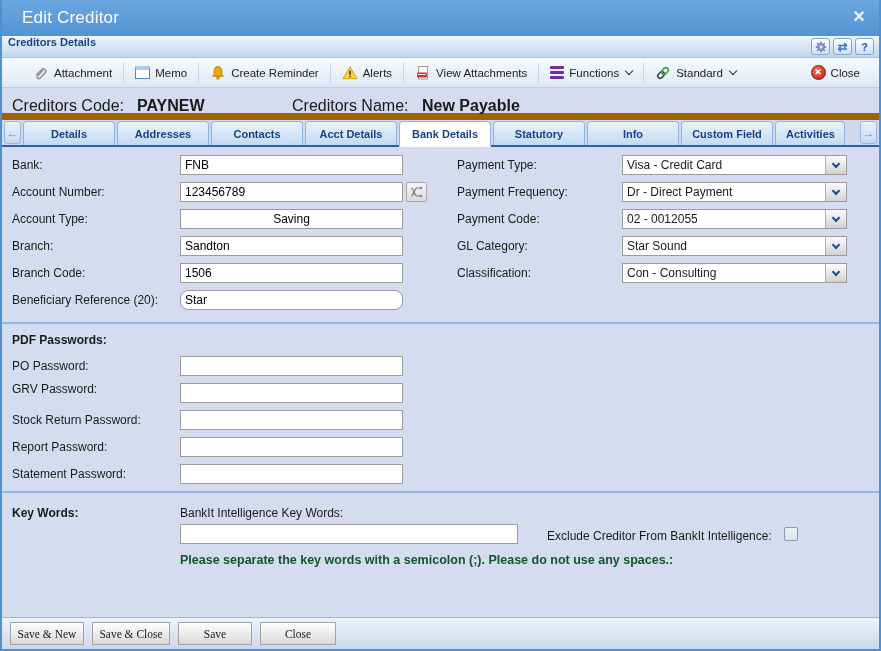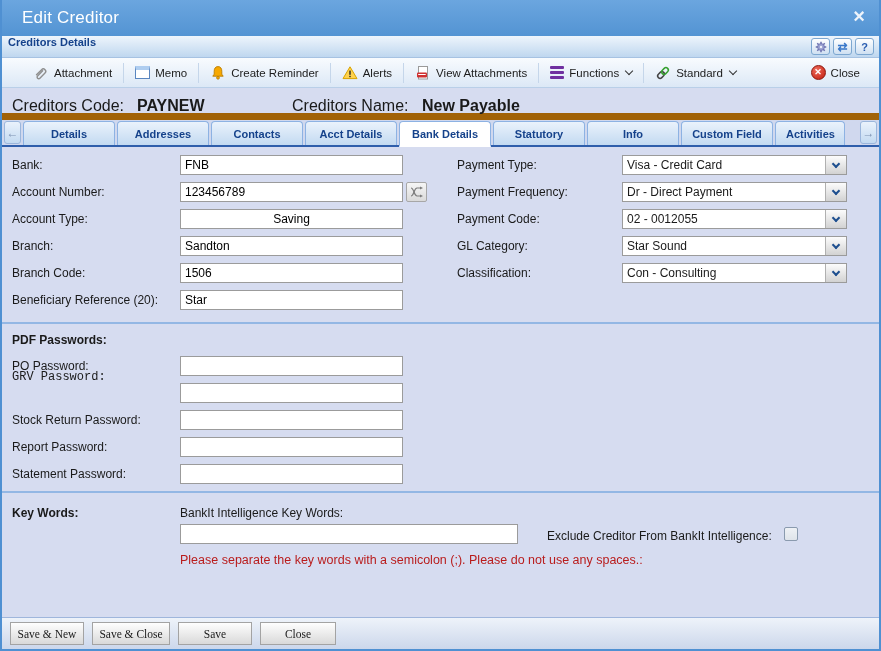--- a/index.html
+++ b/index.html
@@ -72,21 +72,21 @@
     display:flex; align-items:center; cursor:pointer; }
   .dd .val{ flex:1; padding-left:4px; font-size:12px; overflow:hidden; white-space:nowrap; }
   .dd .btn{ width:21px; height:18px; background:linear-gradient(#fcfcfc,#d2d2d2);
     border-left:1px solid #b0b0b0; display:flex; align-items:center; justify-content:center; }
   .chev{ width:6px; height:6px; border-right:2px solid #1e4f8f; border-bottom:2px solid #1e4f8f;
     transform:rotate(45deg); margin-top:-3px; }
   .lookup{ position:absolute; width:21px; height:20px; border:1px solid #a7a7a7; border-radius:2px;
     background:linear-gradient(#f6f6f6,#dadada); display:flex; align-items:center; justify-content:center; cursor:pointer; }
   .chk{ position:absolute; width:14px; height:14px; border:1px solid #8a9aae; border-radius:2px;
     background:linear-gradient(#eef1f5,#dfe4ea); cursor:pointer; }
-  .warn{ position:absolute; color:#b91c1c; font-weight:normal; font-size:12.5px; white-space:nowrap; }
+  .warn{ position:absolute; color:#14532d; font-weight:bold; font-size:12.5px; white-space:nowrap; }
 
   
   .footer{ position:absolute; left:0; top:617px; width:877px; height:32px;
     background:linear-gradient(#eef3fa,#ccd7eb); border-top:1px solid #9fb6dc;
     display:flex; align-items:center; gap:8px; padding-left:8px; }
   .fbtn{ height:23px; border:1px solid #a3a3a3; border-radius:0;
     background:linear-gradient(#fefefe,#d9d9d9); font-size:11.5px; color:#1a1a1a;
     font-family:Liberation Serif, serif; display:flex; align-items:center;
     justify-content:center; cursor:pointer; }
   svg{ display:block; }
@@ -239,21 +239,21 @@
         </svg>
       </span>
     </div>
     <span class="lbl" style="left:10px;top:62px;">Account Type:</span>
     <input class="fld" style="left: 178px; top: 62px; text-align: center;" value="Saving">
     <span class="lbl" style="left:10px;top:89px;">Branch:</span>
     <input class="fld" style="left: 178px; top: 89px;" value="Sandton">
     <span class="lbl" style="left:10px;top:116px;">Branch Code:</span>
     <input class="fld" style="left: 178px; top: 116px;" value="1506">
     <span class="lbl" style="left:10px;top:143px;">Beneficiary Reference (20):</span>
-    <input class="fld" style="left: 178px; top: 143px;" value="Star">
+    <input class="fld" style="left: 178px; top: 143px; border-radius: 8px;" value="Star">
 
     <span class="lbl" style="left:455px;top:8px;">Payment Type:</span>
     <div class="dd" style="left:620px;top:8px;">
       <span class="val">Visa - Credit Card</span>
       <span class="btn">
           <span class="chev"></span>
         </span>
     </div>
     <span class="lbl" style="left:455px;top:35px;">Payment Frequency:</span>
     <div class="dd" style="left:620px;top:35px;">
@@ -282,21 +282,21 @@
       <span class="btn">
           <span class="chev"></span>
         </span>
     </div>
 
     <div class="sep" style="top:175px;"></div>
 
     <span class="lbl bold" style="left:10px;top:183px;">PDF Passwords:</span>
     <span class="lbl" style="left:10px;top:209px;">PO Password:</span>
     <input class="fld" style="left: 178px; top: 209px;" value="">
-    <span class="lbl" style="left:10px;top:220px;font-family:Liberation Mono, monospace;">GRV Password:</span>
+    <span class="lbl" style="left:10px;top:232px;">GRV Password:</span>
     <input class="fld" style="left: 178px; top: 236px;" value="">
     <span class="lbl" style="left:10px;top:263px;">Stock Return Password:</span>
     <input class="fld" style="left: 178px; top: 263px;" value="">
     <span class="lbl" style="left:10px;top:290px;">Report Password:</span>
     <input class="fld" style="left: 178px; top: 290px;" value="">
     <span class="lbl" style="left:10px;top:317px;">Statement Password:</span>
     <input class="fld" style="left: 178px; top: 317px;" value="">
 
     <div class="sep" style="top:344px;"></div>
 

